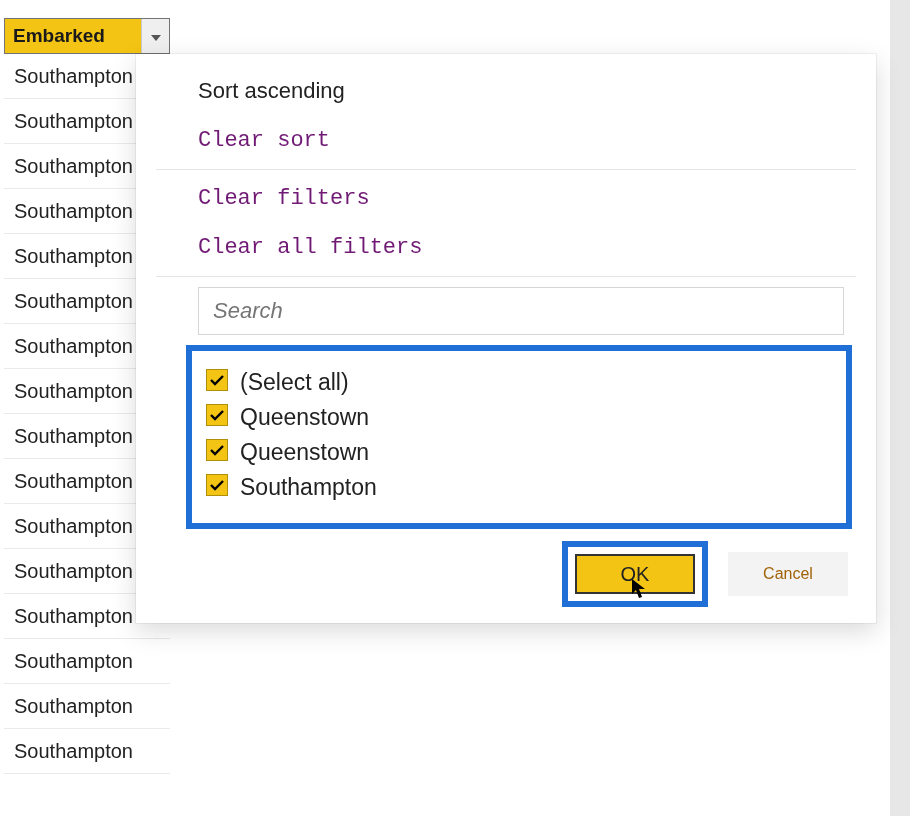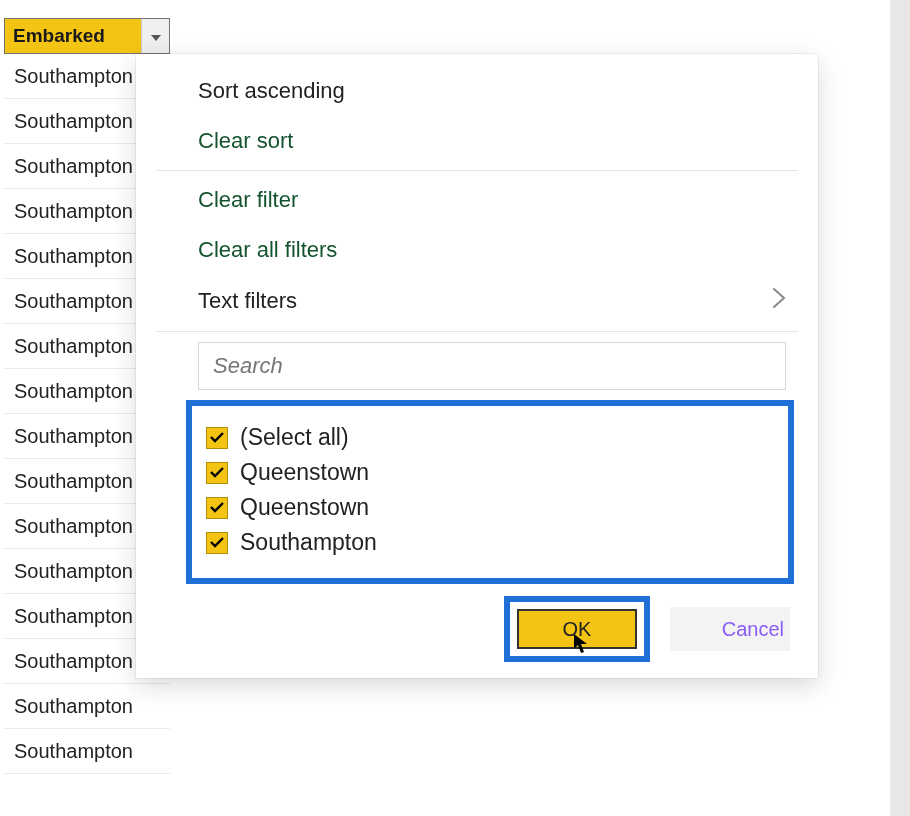--- a/index.html
+++ b/index.html
@@ -59,36 +59,36 @@
     color: #222;
     display: flex;
     align-items: center;
     overflow: hidden;
     white-space: nowrap;
   }
   .menu-panel {
     position: absolute;
     left: 136px;
     top: 54px;
-    width: 682px;
+    width: 740px;
     background: #ffffff;
     box-shadow: 0 8px 24px rgba(0,0,0,0.15), 0 0 0 1px rgba(0,0,0,0.05);
     padding-top: 12px;
     padding-bottom: 16px;
   }
   .menu-item, .menu-item-sub {
     font-size: 22px;
     padding: 12px 32px 12px 62px;
     color: #222;
     cursor: pointer;
     position: relative;
     display: flex;
     align-items: center;
   }
-  .menu-item.disabled { color: #14532d; cursor: default; }
+  .menu-item.disabled { color: #701a75; cursor: default; font-family: Liberation Mono, monospace; }
   .menu-item-sub { justify-content: space-between; }
   .divider {
     height: 1px;
     background: #e5e5e5;
     margin: 4px 20px;
   }
   .arrow-right svg { width: 14px; height: 22px; }
   .search-wrap { padding: 6px 32px 10px 62px; }
   .search-input {
     width: 100%;
@@ -100,21 +100,20 @@
     color: #b91c1c;
     outline: none;
   }
   .values-box-wrap { padding: 0 24px 0 50px; }
   .values-box {
     border: 6px solid #1f6fd6;
     padding: 14px 14px 18px 14px;
   }
   .check-row {
     display: flex;
-    align-items: center;
     gap: 12px;
     padding: 4px 0;
     cursor: pointer;
   }
   .chk {
     width: 22px; height: 22px;
     background: #f3c413;
     border: 1px solid #b08f0b;
     display: flex;
     align-items: center;
@@ -143,24 +142,23 @@
     display: flex;
     align-items: center;
     justify-content: center;
     cursor: pointer;
     position: relative;
   }
   .cancel-btn {
     width: 120px; height: 44px;
     background: #f3f3f3;
     border: none;
-    font-size: 20px;
-    color: #8b5cf6;
-    cursor: pointer;
-    text-align: right;
+    font-size: 16px;
+    color: #a16207;
+    cursor: pointer;
   }
   .cursor {
     position: absolute;
     left: 54px; top: 22px;
     pointer-events: none;
   }
   .cursor svg { width: 16px; height: 22px; }
 </style>
 </head>
 <body>
@@ -193,30 +191,22 @@
   <div class="cell">Southampton</div>
   <div class="cell">Southampton</div>
   <div class="cell">Southampton</div>
   <div class="cell">Southampton</div>
 </div>
 
 <div class="menu-panel">
   <div class="menu-item">Sort ascending</div>
   <div class="menu-item disabled">Clear sort</div>
   <div class="divider"></div>
-  <div class="menu-item disabled">Clear filter</div>
+  <div class="menu-item disabled">Clear filters</div>
   <div class="menu-item disabled">Clear all filters</div>
-  <div class="menu-item-sub">
-    <span>Text filters</span>
-    <span class="arrow-right">
-      <svg viewBox="0 0 14 22">
-          <path d="M2 2 L12 11 L2 20" stroke="#888" stroke-width="2" fill="none" stroke-linecap="round"></path>
-        </svg>
-    </span>
-  </div>
   <div class="divider"></div>
   <div class="search-wrap">
     <input class="search-input" placeholder="Search" style="">
   </div>
   <div class="values-box-wrap">
     <div class="values-box">
       <div class="check-row">
         <span class="chk">
           <svg viewBox="0 0 14 11">
               <path d="M1 5 L5 9 L13 1" stroke="#000" stroke-width="2.4" fill="none"></path>

